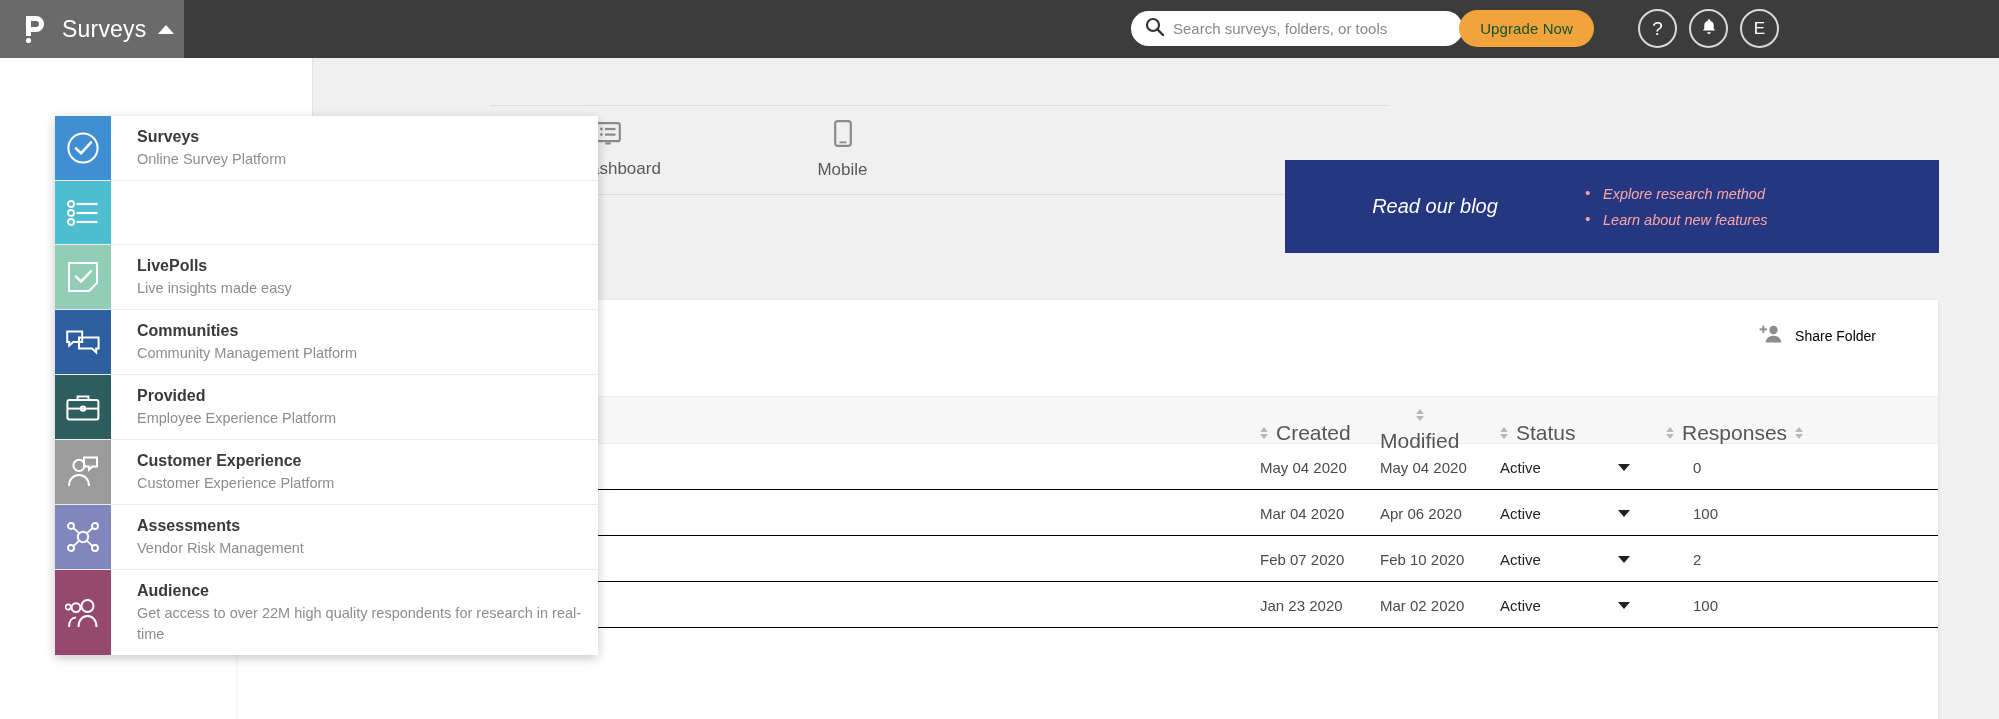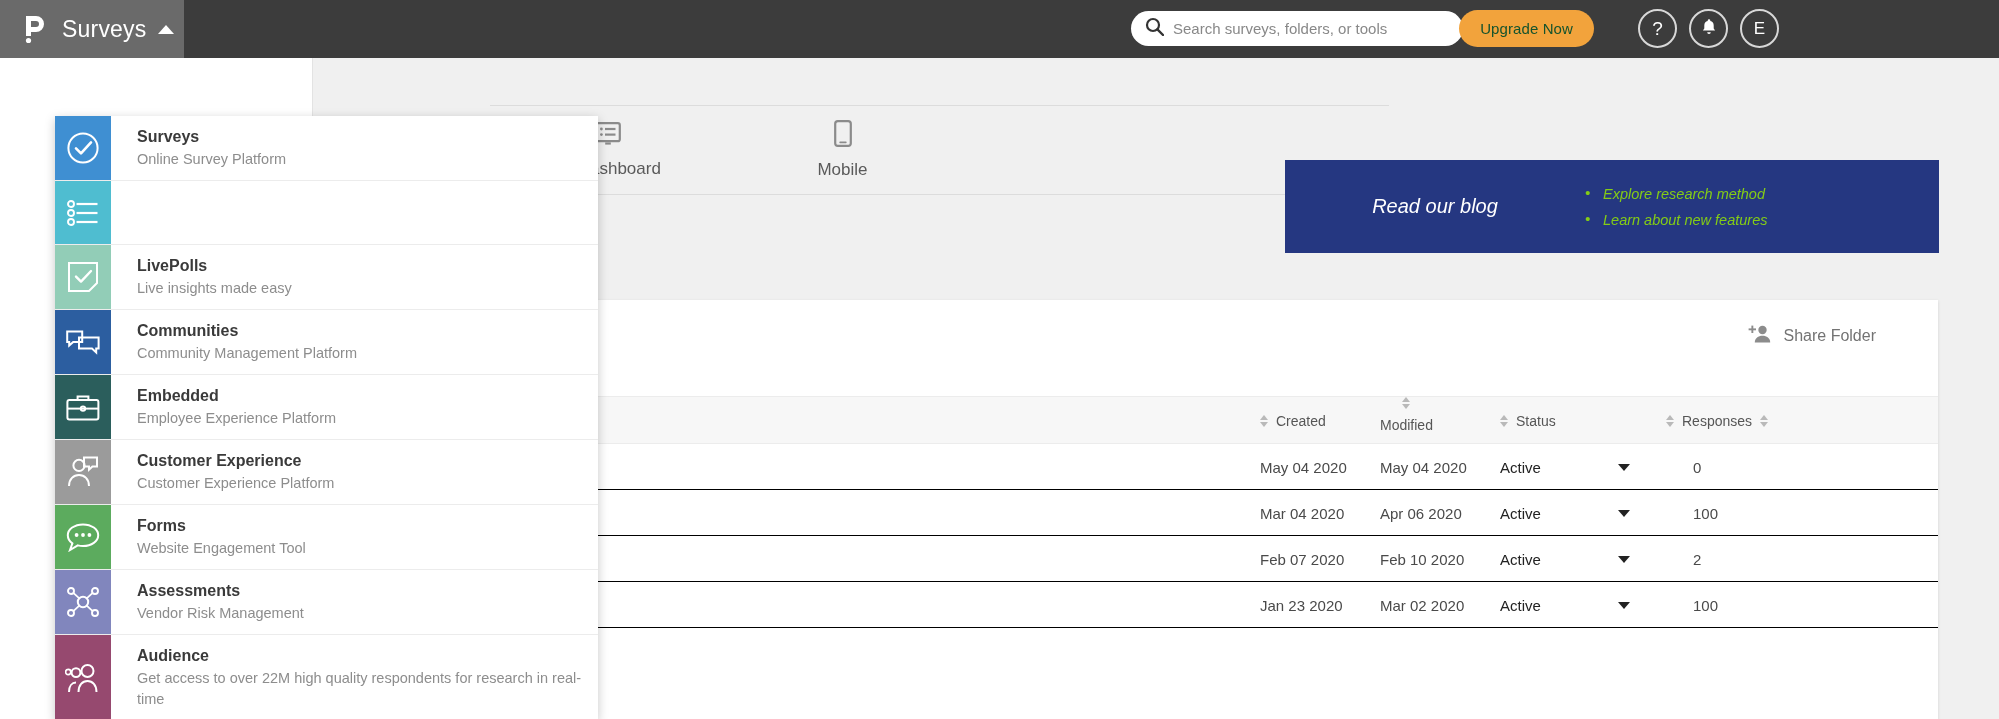--- a/index.html
+++ b/index.html
@@ -87,47 +87,47 @@
   }
   .tab-label { font-size: 17px; color: #5a5a5a; }
   .blog-card {
     position: absolute; left: 1285px; top: 102px; width: 654px; height: 93px;
     background: #253781; display: flex; align-items: center; cursor: pointer; font-style: italic;
   }
   .blog-title {
     flex: 0 0 auto; width: 300px; text-align: center; color: #ffffff;
     font-size: 20px; font-weight: 400;
   }
-  .blog-list { list-style: none; color: #84cc16; }
+  .blog-list { list-style: none; color: #fca5a5; }
   .blog-list li {
     font-size: 14.5px; line-height: 26px; position: relative; padding-left: 18px;
   }
   .blog-list li::before {
     content: "\2022"; position: absolute; left: 0; top: -1px; font-size: 15px;
   }
 
   
   .content-card {
     position: absolute; left: 238px; top: 242px; width: 1700px; height: 470px;
     background: #ffffff; box-shadow: 0 1px 3px rgba(0,0,0,.12);
   }
   .card-topbar { position: relative; height: 96px; }
   .share-folder {
     position: absolute; right: 62px; top: 24px; display: flex; align-items: center;
     gap: 11px; cursor: pointer;
   }
-  .share-folder .lbl { color: #737373; font-size: 16px; }
+  .share-folder .lbl { color: #000000; font-size: 14px; }
 
   .table-head {
     position: absolute; left: 0; top: 96px; width: 100%; height: 48px;
     background: #f7f7f7; border-top: 1px solid #ececec; border-bottom: 1px solid #ececec;
   }
   .th {
-    position: absolute; top: 0; height: 48px; display: flex; align-items: center;
-    gap: 8px; font-size: 14px; color: #565656; cursor: pointer;
+    position: absolute; top: 12px; height: 48px; display: flex; align-items: center;
+    gap: 8px; font-size: 21px; color: #565656; cursor: pointer;
   }
   .sorter { display: inline-flex; flex-direction: column; gap: 2px; }
   .sorter i {
     display: block; width: 0; height: 0;
     border-left: 4px solid transparent; border-right: 4px solid transparent;
   }
   .sorter i.up   { border-bottom: 5px solid #b9b9b9; }
   .sorter i.down { border-top: 5px solid #b9b9b9; }
 
   .rows { position: absolute; left: 0; top: 144px; width: 100%; }
@@ -418,57 +418,41 @@
           <span>
             <svg class="icn" width="34" height="28" viewBox="0 0 34 28">
               <rect x="1.4" y="7" width="31" height="19.4" rx="2" fill="none" stroke="#fff" stroke-width="2"></rect>
               <path d="M11.6 7V3.4h10.8V7" fill="none" stroke="#fff" stroke-width="2"></path>
               <line x1="1.4" y1="15.6" x2="32.4" y2="15.6" stroke="#fff" stroke-width="2"></line>
               <circle cx="17" cy="15.6" r="2.2" fill="none" stroke="#fff" stroke-width="2"></circle>
             </svg>
           </span>
         </div>
         <div class="mega-text">
-          <span class="mega-name">Embedded</span>
+          <span class="mega-name">Provided</span>
           <span class="mega-desc">Employee Experience Platform</span>
         </div>
       </div>
 
       <div class="mega-item">
         <div class="mega-icon" style="background:#9b9b9b;">
           <span>
             <svg class="icn" width="32" height="32" viewBox="0 0 32 32">
               <circle cx="12" cy="9.4" r="5.6" fill="none" stroke="#fff" stroke-width="2"></circle>
               <path d="M2 30c0-7 4.6-11 10-11s10 4 10 11" fill="none" stroke="#fff" stroke-width="2"></path>
               <path d="M17 1.6h13v9h-4.6l-3.4 3.2v-3.2H17z" fill="none" stroke="#fff" stroke-width="2"></path>
             </svg>
           </span>
         </div>
         <div class="mega-text">
           <span class="mega-name">Customer Experience</span>
           <span class="mega-desc">Customer Experience Platform</span>
         </div>
       </div>
 
-      <div class="mega-item">
-        <div class="mega-icon" style="background:#5cab5e;">
-          <span>
-            <svg class="icn" width="34" height="30" viewBox="0 0 34 30">
-              <path d="M17 2.4c8.6 0 15.2 4.8 15.2 10.8S25.6 24 17 24c-1.8 0-3.6-.2-5.2-.6L4 28l2.4-6.6C3.2 19.2 1.8 16.2 1.8 13.2 1.8 7.2 8.4 2.4 17 2.4z" fill="none" stroke="#fff" stroke-width="2"></path>
-              <circle cx="10.6" cy="13" r="1.9" fill="#fff"></circle>
-              <circle cx="17" cy="13" r="1.9" fill="#fff"></circle>
-              <circle cx="23.4" cy="13" r="1.9" fill="#fff"></circle>
-            </svg>
-          </span>
-        </div>
-        <div class="mega-text">
-          <span class="mega-name">Forms</span>
-          <span class="mega-desc">Website Engagement Tool</span>
-        </div>
-      </div>
 
       <div class="mega-item">
         <div class="mega-icon" style="background:#8186bd;">
           <span>
             <svg class="icn" width="34" height="32" viewBox="0 0 34 32">
               <circle cx="17" cy="16" r="5.2" fill="none" stroke="#fff" stroke-width="2"></circle>
               <circle cx="5" cy="5" r="3" fill="none" stroke="#fff" stroke-width="1.9"></circle>
               <circle cx="29" cy="5" r="3" fill="none" stroke="#fff" stroke-width="1.9"></circle>
               <circle cx="5" cy="27" r="3" fill="none" stroke="#fff" stroke-width="1.9"></circle>
               <circle cx="29" cy="27" r="3" fill="none" stroke="#fff" stroke-width="1.9"></circle>

